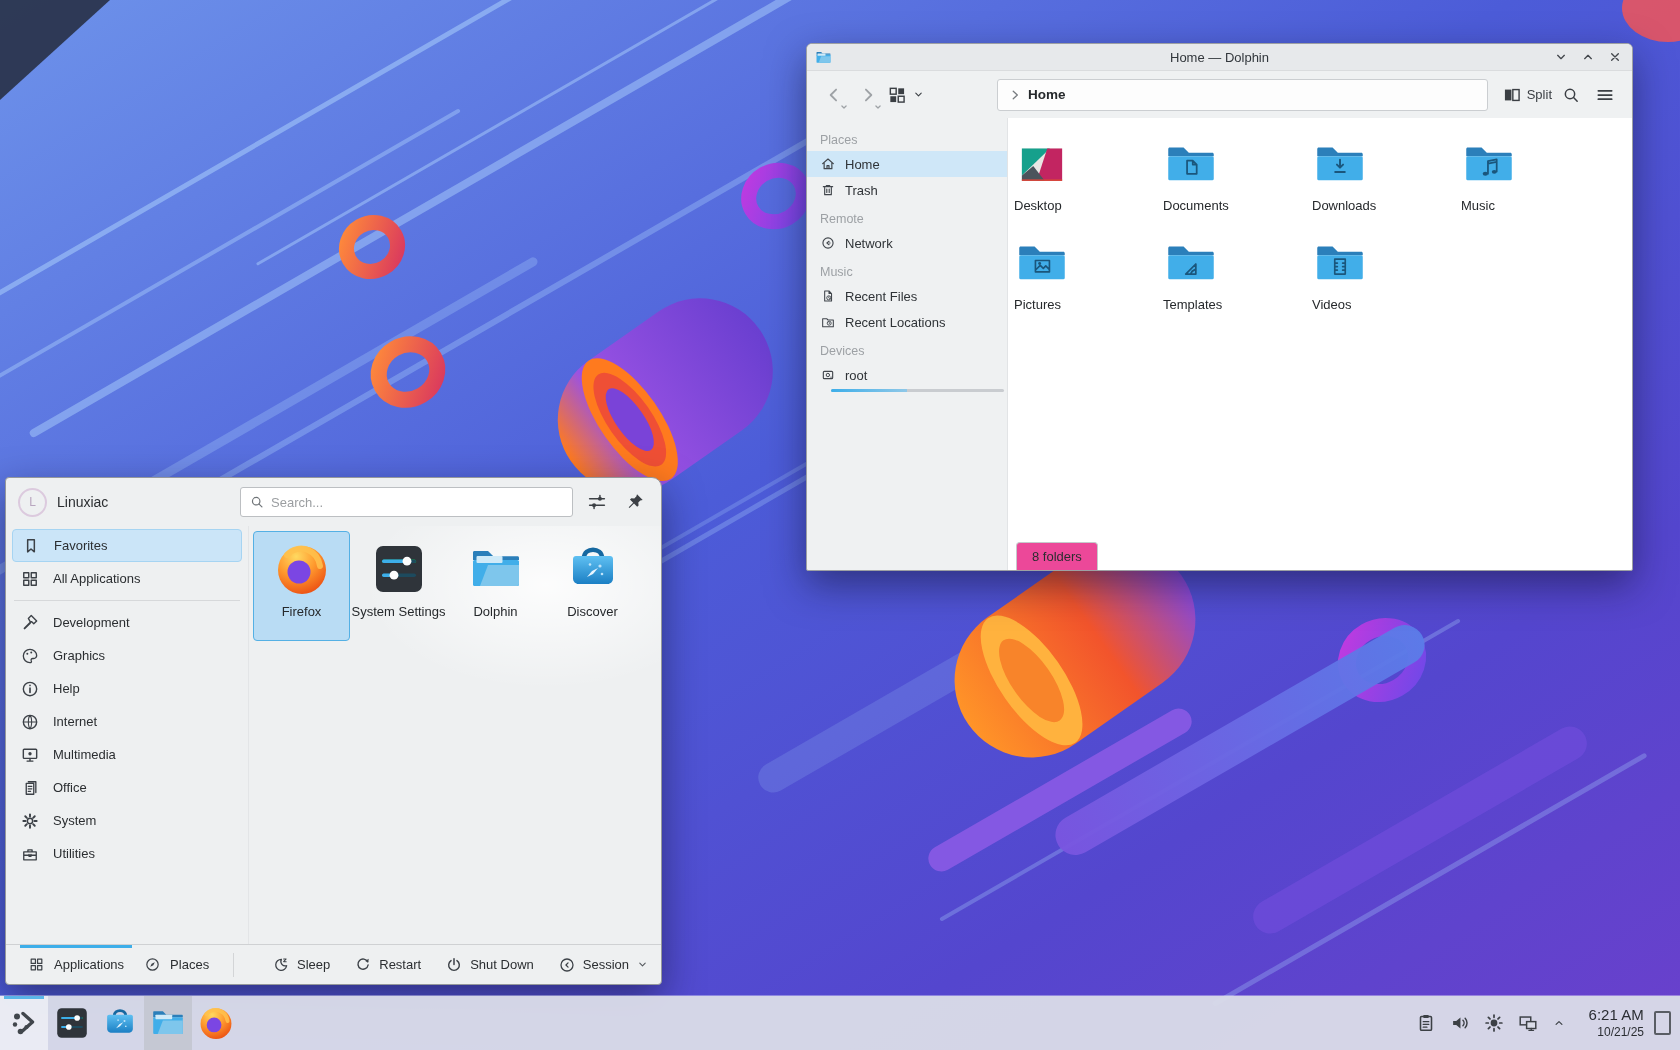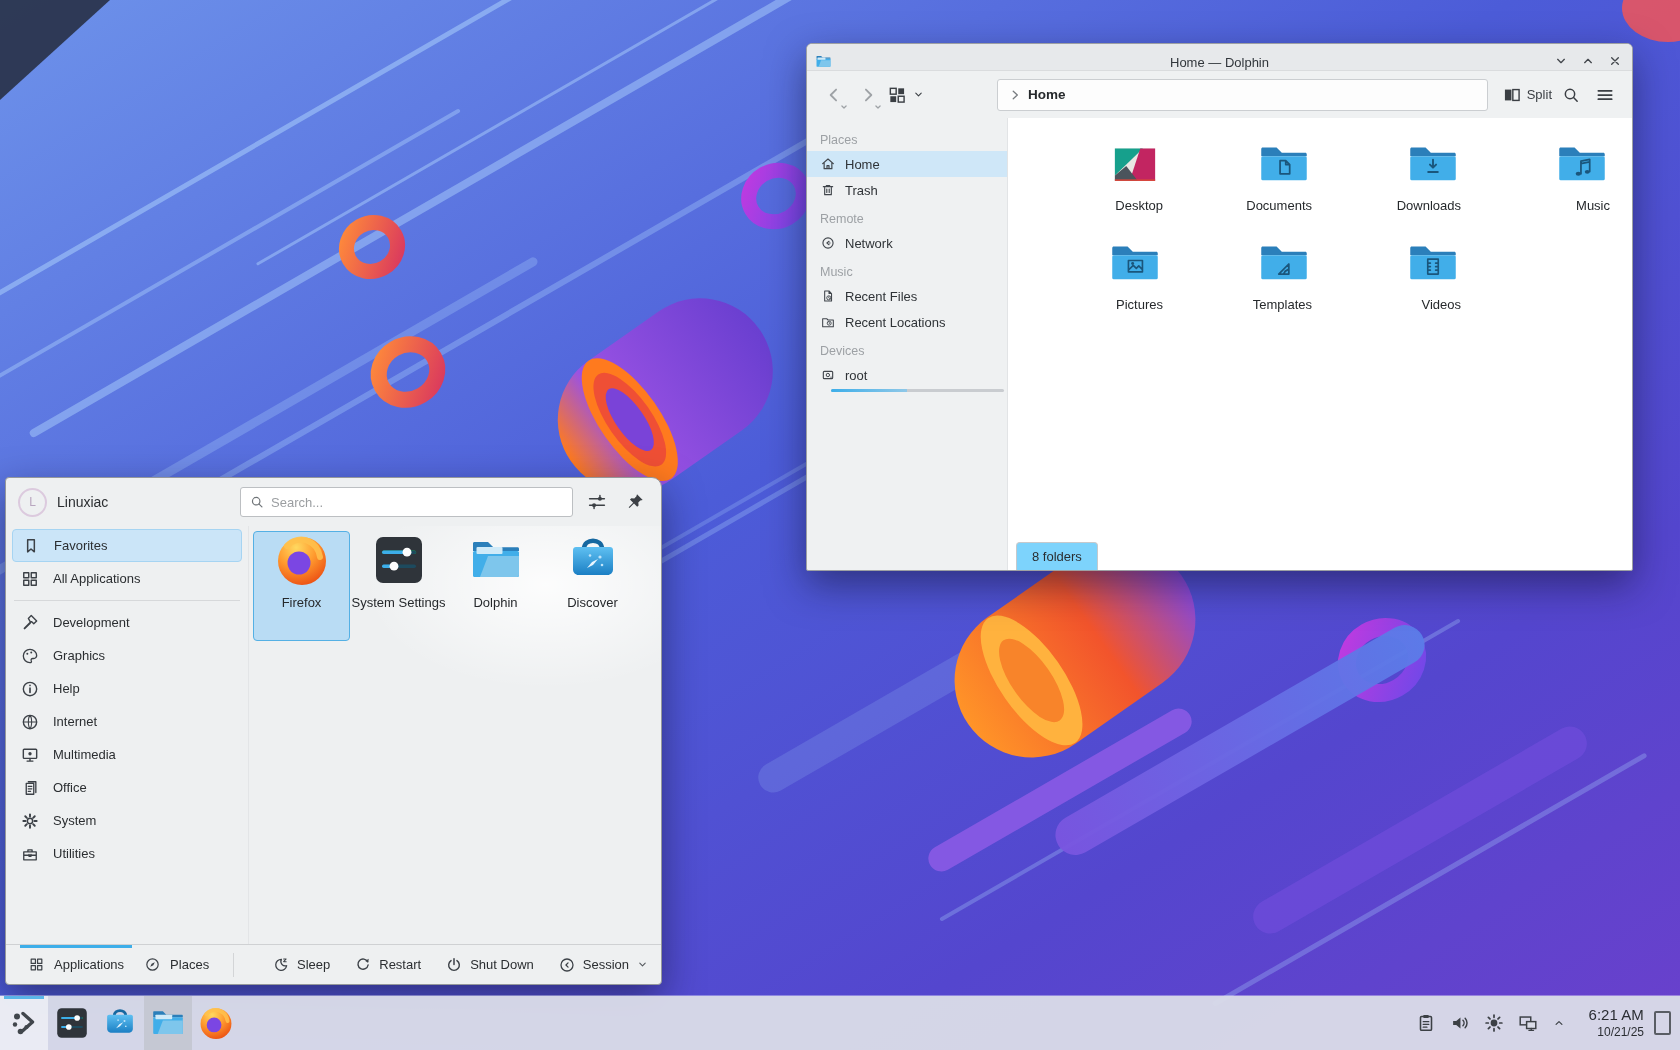--- a/index.html
+++ b/index.html
@@ -8,21 +8,21 @@
   .screen { position:relative; width:1680px; height:1050px; overflow:hidden; background:#4c5cd6; }
   .wallpaper { position:absolute; inset:0; }
   .icn { display:inline-flex; align-items:center; justify-content:center; }
   .icn svg { width:100%; height:100%; display:block; }
 
   
   .dolphin { position:absolute; left:806px; top:43px; width:827px; height:528px;
     background:#eff1f2; border:1px solid #9da0a3; border-radius:6px 6px 2px 2px;
     box-shadow:0 14px 38px rgba(15,15,45,.5); display:flex; flex-direction:column; }
   .titlebar { height:27px; background:#e7e9eb; border-bottom:1px solid #dadcde;
-    display:flex; align-items:flex-end; padding:0 8px; border-radius:5px 5px 0 0; position:relative; }
+    display:flex; align-items:center; padding:0 8px; border-radius:5px 5px 0 0; position:relative; }
   .titlebar .app { width:17px; height:17px; }
   .titlebar .title { position:absolute; left:0; right:0; text-align:center; font-size:13px; color:#31363b; pointer-events:none; }
   .winbtns { margin-left:auto; display:flex; gap:9px; z-index:2; }
   .winbtns button { width:18px; height:18px; border:none; background:transparent; color:#44484d; padding:1px; cursor:default; }
   .toolbar { height:47px; display:flex; align-items:center; padding:0 12px; gap:4px; }
   .tb { position:relative; border:none; background:transparent; color:#3a3e43; height:32px; min-width:30px;
     display:inline-flex; align-items:center; justify-content:center; gap:5px; font-size:13px; }
   .tb .icn { width:20px; height:20px; }
   .tb.dis { color:#9ea2a6; }
   .tb .sub { position:absolute; right:0px; bottom:-1px; width:10px; height:10px; }
@@ -33,24 +33,24 @@
   .dbody { flex:1; display:flex; min-height:0; }
   .places { width:201px; padding-top:6px; border-right:1px solid #e2e4e6; overflow:hidden; }
   .psec { color:#9da1a5; font-size:12.5px; padding:9px 0 4px 13px; }
   .prow { height:26px; display:flex; align-items:center; gap:9px; padding-left:13px; color:#2f3337; cursor:default; }
   .prow .icn { width:16px; height:16px; color:#41464c; }
   .prow.sel { background:#cfe7f8; }
   .usage { height:3px; margin:1px 3px 2px 24px; background:#c9ccd0; border-radius:2px; overflow:hidden; }
   .ufill { height:100%; width:44%; background:linear-gradient(to right,#3daee9,#8fc8e8); }
   .view { flex:1; background:#ffffff; position:relative; border-radius:0 0 2px 0; }
   .fgrid { display:grid; grid-template-columns:repeat(4,149px); grid-auto-rows:99px; padding:10px 6px; }
-  .fcell { display:flex; flex-direction:column; align-items:flex-end; padding-top:9px; cursor:default; }
+  .fcell { display:flex; flex-direction:column; align-items:flex-start; padding-top:9px; cursor:default; }
   .fcell .icn { width:56px; height:56px; }
   .fcell .flbl { margin-top:5px; font-size:13px; color:#26292c; }
-  .statusTab { position:absolute; left:8px; bottom:0; height:28px; background:#7dd3fc;
+  .statusTab { position:absolute; left:8px; bottom:0; height:28px; background:#ec4899;
     border:1px solid #c6c9cc; border-bottom:none; border-radius:4px 4px 0 0;
     display:flex; align-items:center; padding:0 15px; font-size:13px; color:#2b2e31;text-align:center; }
 
   
   .launcher { position:absolute; left:5px; top:477px; width:657px; height:508px;
     background:#eef0f1; border:1px solid #95989b; border-radius:4px 10px 4px 4px;
     box-shadow:0 14px 38px rgba(15,15,45,.5); display:flex; flex-direction:column; }
   .lhead { height:48px; display:flex; align-items:center; padding:0 12px; gap:10px; }
   .avatar { width:29px; height:29px; border-radius:50%; border:2px solid #dccade; color:#b8a6bf;
     display:flex; align-items:center; justify-content:center; font-size:12px; }
@@ -64,21 +64,21 @@
   .lbody { flex:1; display:flex; min-height:0; }
   .lside { width:243px; padding:3px 6px; border-right:1px solid #e3e5e7; }
   .lrow { height:33px; display:flex; align-items:center; gap:13px; padding-left:8px; border-radius:4px; color:#2b2e31; cursor:default; }
   .lrow .icn { width:20px; height:20px; color:#3c4147; }
   .lrow.sel { background:#cbe5f8; border:1px solid #a6d4f2; }
   .ldiv { height:1px; background:#d6d8da; margin:5px 2px; }
   .lcontent { flex:1; padding:5px 4px; background:
     radial-gradient(ellipse 260px 150px at 72% 14%, rgba(255,255,255,.85), rgba(255,255,255,0) 70%),
     #eef0f1; }
   .favgrid { display:grid; grid-template-columns:repeat(4,97px); grid-auto-rows:110px; }
-  .favcell { display:flex; flex-direction:column; align-items:center; border-radius:4px; border:1px solid transparent; cursor:default; }
+  .favcell { display:flex; flex-direction:column; align-items:center; padding-top:9px; border-radius:4px; border:1px solid transparent; cursor:default; }
   .favcell.sel { background:#b9dcf4; border-color:#54b0e4; }
   .favcell .icn { width:56px; height:56px; }
   .favcell .flbl { margin-top:7px; font-size:13px; color:#26292c; text-align:center; line-height:1.25; }
   .lfoot { height:40px; border-top:1px solid #cfd1d3; display:flex; align-items:center; position:relative; padding:0 12px; }
   .ftab { display:flex; align-items:center; gap:9px; height:100%; padding:0 10px; position:relative; color:#2b2e31; cursor:default; }
   .ftab .icn { width:17px; height:17px; color:#3c4147; }
   .ftab.active::before { content:""; position:absolute; top:0; left:2px; right:2px; height:3px; background:#3daee9; }
   .vsep { width:1px; height:24px; background:#d3d5d7; margin:0 14px; }
   .factions { margin-left:auto; display:flex; align-items:center; gap:24px; }
   .fact { display:flex; align-items:center; gap:7px; color:#2b2e31; cursor:default; }

